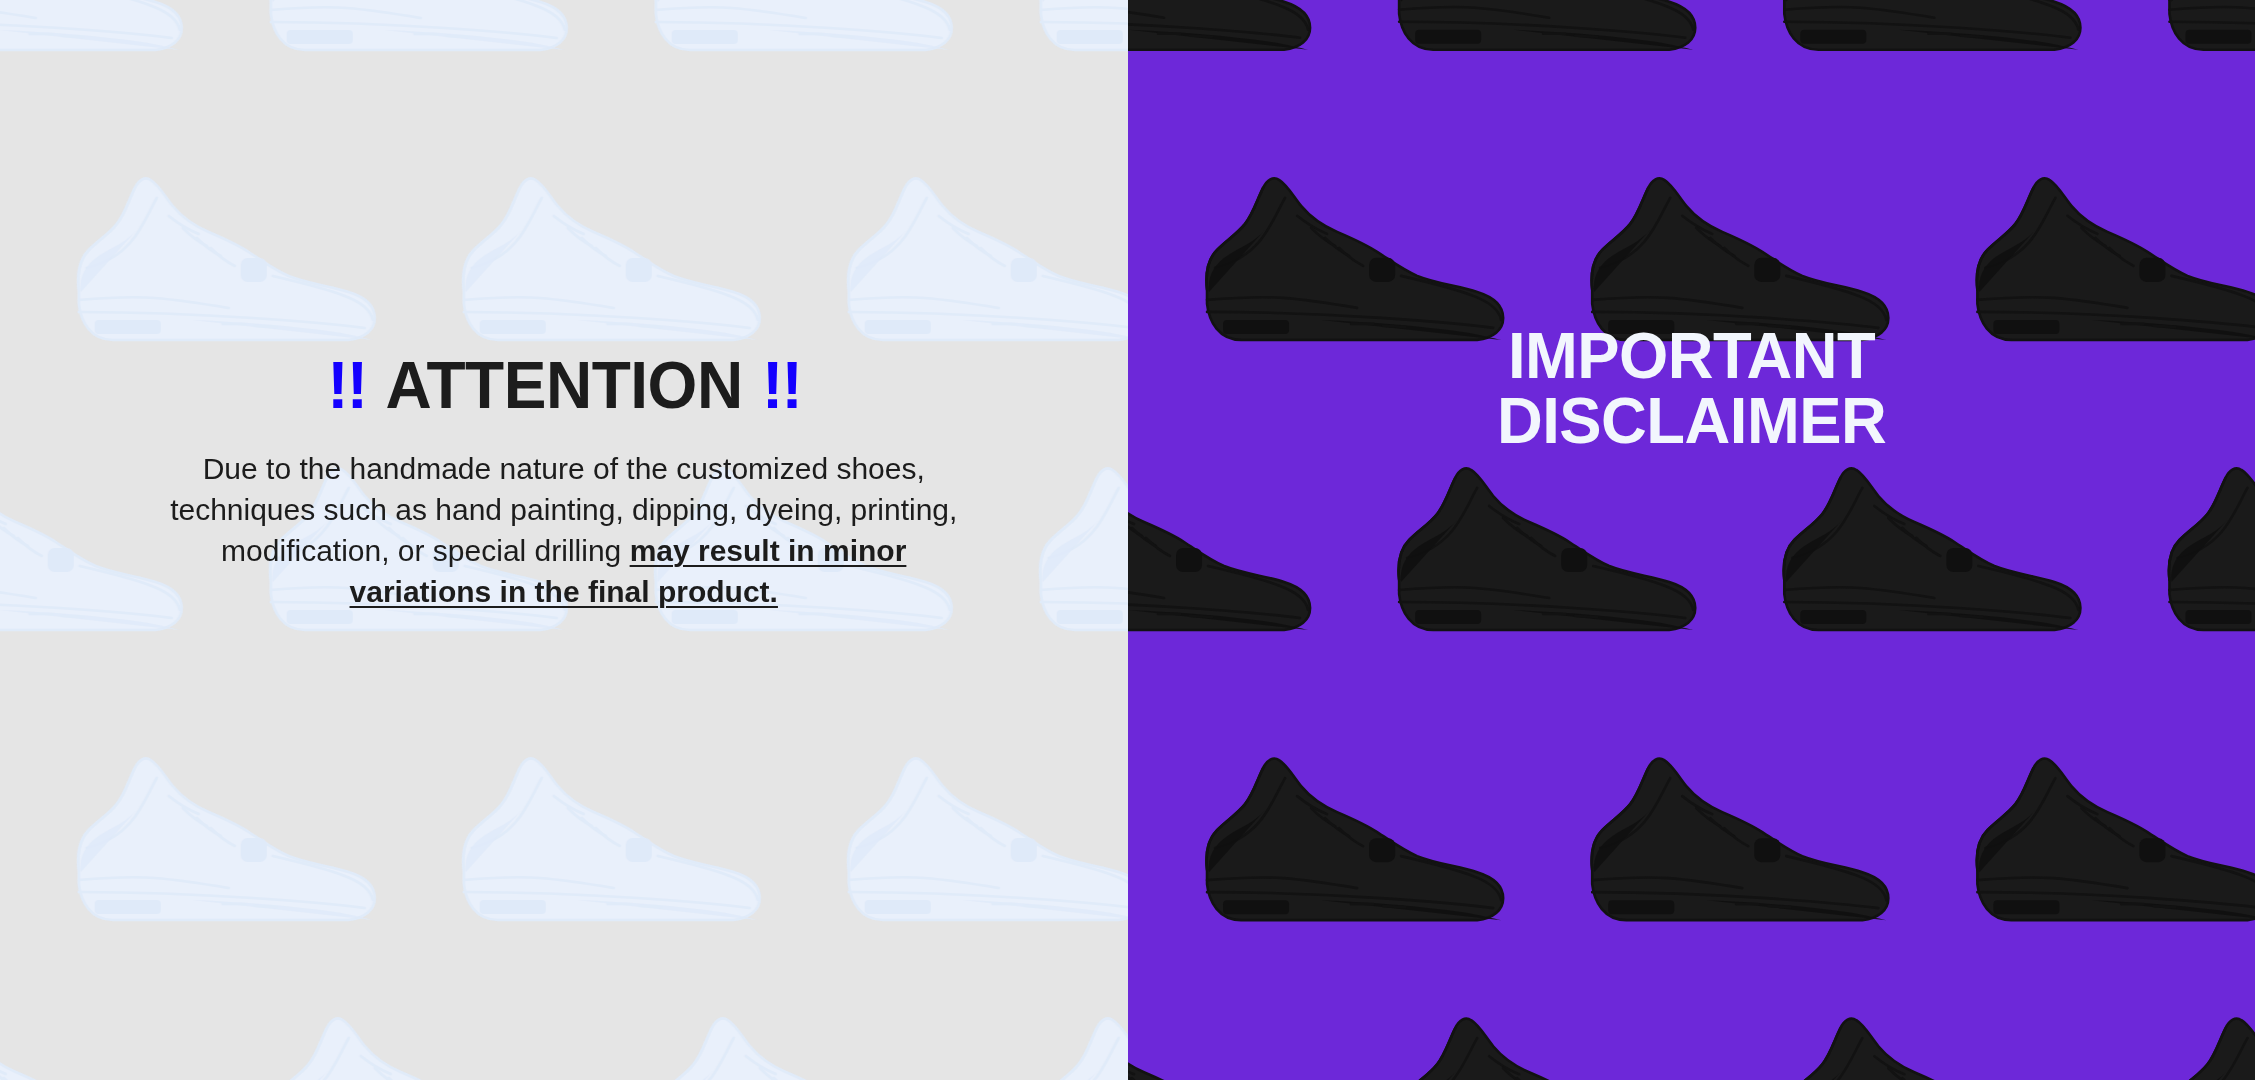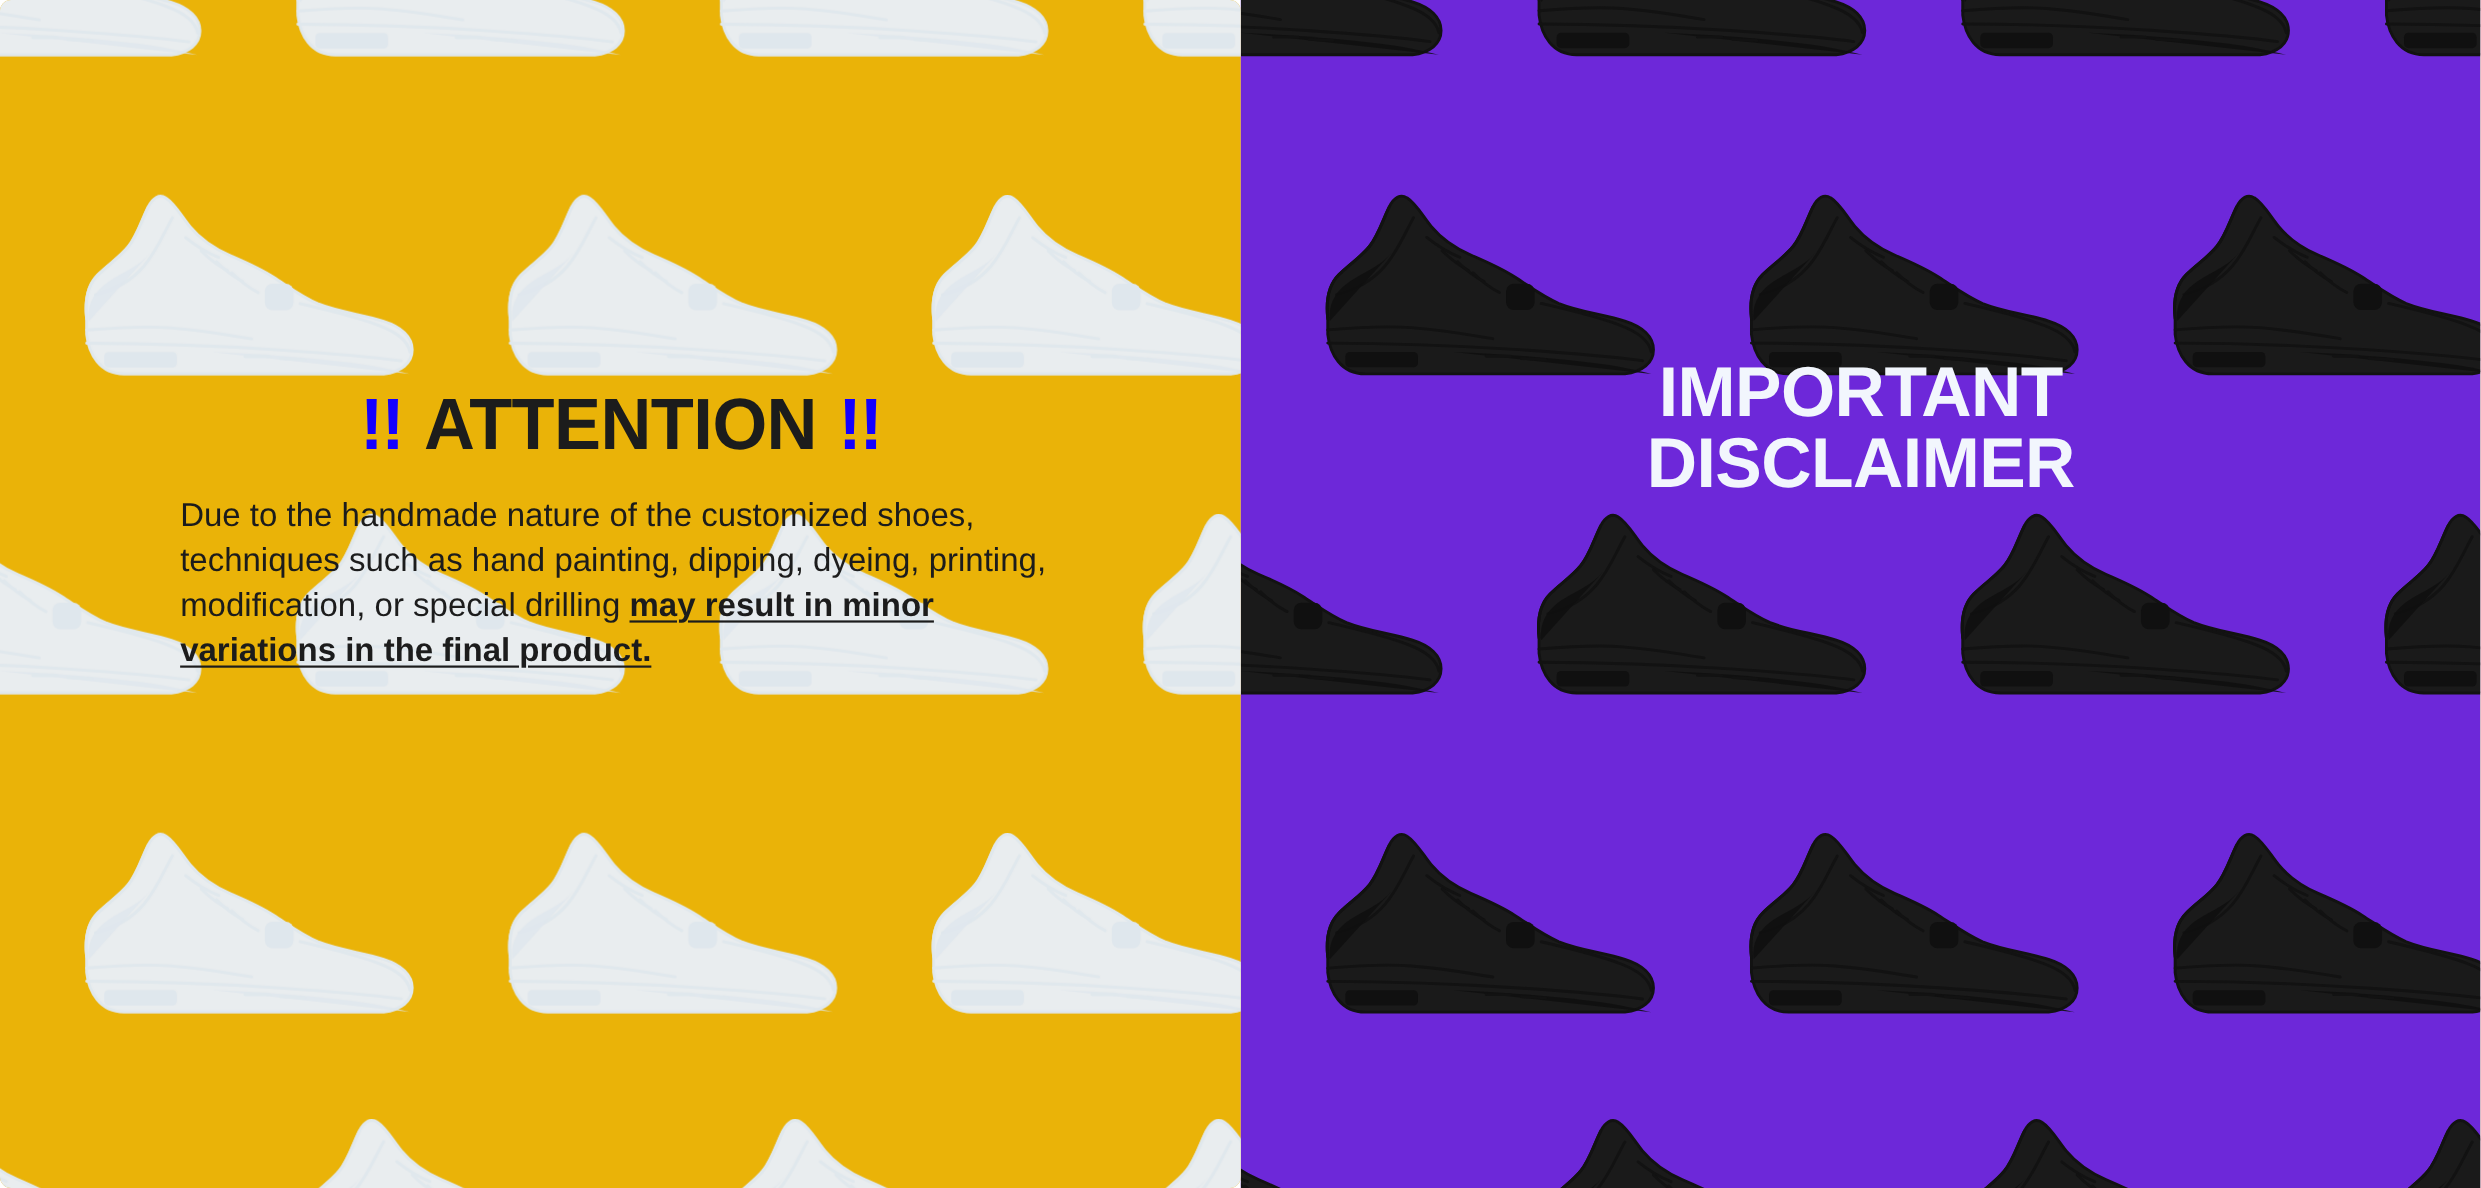--- a/index.html
+++ b/index.html
@@ -21,21 +21,21 @@
     position: relative;
     width: 50%;
     height: 100%;
     overflow: hidden;
     display: flex;
     flex-direction: column;
     align-items: center;
     justify-content: flex-start;
   }
 
-  .panel-left  { background: #eab308; border-radius: 10px; }
+  .panel-left  { background: #e5e5e5; }
   .panel-right { background: #6d28d9; }
 
   
   .wallpaper {
     position: absolute;
     inset: 0;
     pointer-events: none;
     z-index: 0;
   }
   .wallpaper svg { display: block; width: 100%; height: 100%; }
@@ -83,21 +83,21 @@
     line-height: 1.02;
     white-space: normal;
     transform: scaleX(0.99);
   }
   .heading-right .hr-line { display: block; }
 
   
   .body-text {
     font-size: 30px;
     line-height: 1.37;
-    text-align: left;
+    text-align: center;
     margin: 0;
     font-weight: 400;
   }
   .body-left {
     color: #1c1c1c;
     width: 800px;
     margin-top: 30px;
   }
   .body-right {
     color: #ffffff;

